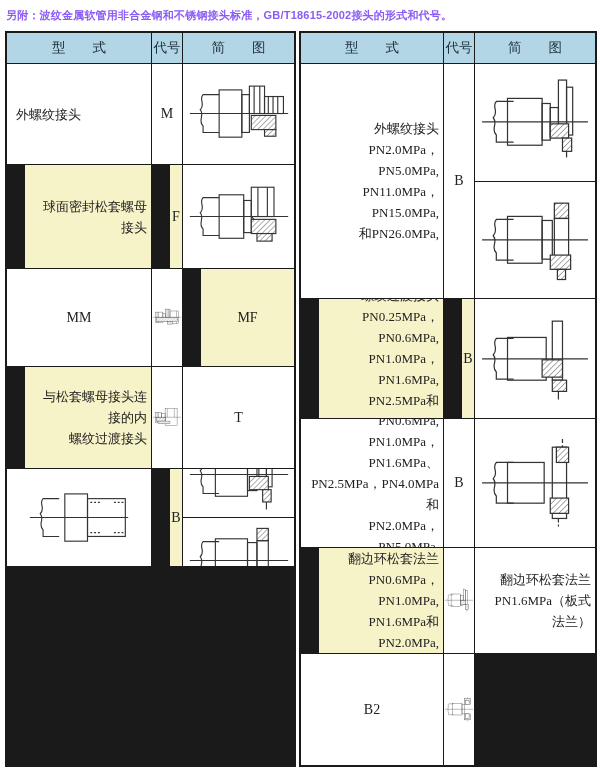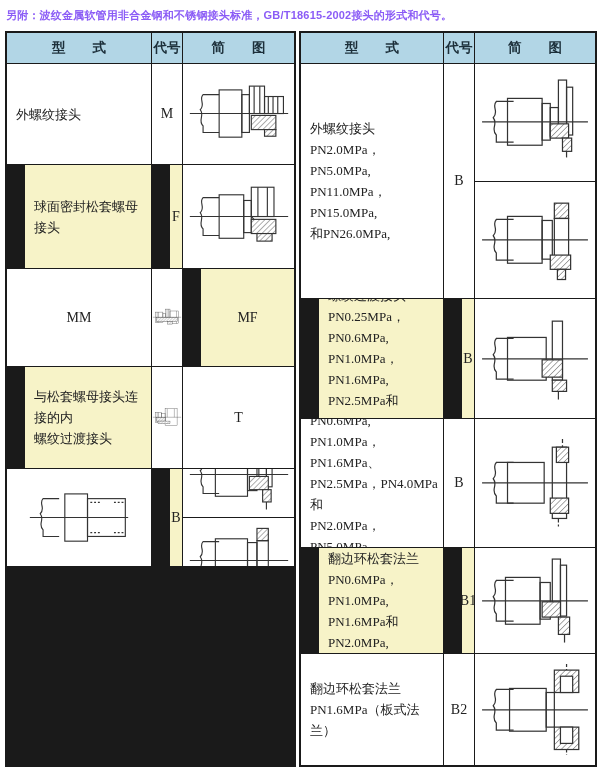--- a/index.html
+++ b/index.html
@@ -7,23 +7,23 @@
        font-family:"Liberation Sans","DejaVu Sans",sans-serif;color:#1a1a1a;}
   .page{padding:6px 3px 0 5px;}
   .title{font-size:11px;font-weight:bold;color:#8b5cf6;margin:2px 0 8px 1px;letter-spacing:.2px;white-space:nowrap;}
   .tables{display:flex;gap:3px;align-items:flex-start;}
   .tbl{display:grid;gap:1px;background:var(--bd,#111);border:2px solid var(--bd,#111);}
   .tbl.left{grid-template-columns:144px 30px 111px;
             grid-template-rows:30px 100px 103px 97px 101px 97px 198px;}
   .tbl.right{grid-template-columns:142px 30px 120px;
              grid-template-rows:30px 234px 119px 128px 105px 111px;}
   .cell{background:#fff;display:flex;align-items:center;overflow:hidden;}
-  .hdr{background:var(--hdr,#b2d6e6);justify-content:center;font-size:13.5px;color:#1c2f3a;font-weight:bold;}
+  .hdr{background:var(--hdr,#b2d6e6);justify-content:center;font-size:13.5px;color:#1c2f3a;}
   .type{padding:4px 4px 4px 9px;font-size:13px;line-height:21px;white-space:pre-line;
-        font-family:"Liberation Serif","DejaVu Serif",serif;color:#222;}
+        font-family:"Liberation Serif","DejaVu Serif",serif;color:#222;text-align:right;}
   .code{justify-content:center;font-family:"Liberation Serif","DejaVu Serif",serif;font-size:14px;color:#222;}
   .diag{justify-content:center;}
   .hl{background:var(--hl,#f7f3c8);margin-left:18px;}
   .split{flex-direction:column;background:var(--bd,#111);gap:1px;align-items:stretch;}
   .split .sub{background:#fff;flex:1;display:flex;align-items:center;justify-content:center;}
   svg.d{stroke:#333;fill:none;stroke-width:1.2px;}
   svg.d .hz{fill:url(#hatch);stroke:#333;}
   .left .diag svg.d{width:104px;}
   .right .diag svg.d{width:112px;}
 </style>
@@ -244,21 +244,20 @@
             <rect class="hz" x="70" y="60" width="18" height="15"></rect>
           <line x1="82" y1="2" x2="82" y2="10" stroke-dasharray="4 2"></line>
             <line x1="78" y1="80" x2="78" y2="88" stroke-dasharray="4 2"></line>
           <use href="#cline"></use>
         </svg>
       </div>
 
       <div class="cell type hl">翻边环松套法兰
 PN0.6MPa，PN1.0MPa,
 PN1.6MPa和PN2.0MPa,</div>
-      <div class="cell code hl">B1</div>
       <div class="cell diag">
         <svg class="d" viewBox="0 0 110 90">
           <use href="#bpipe"></use>
             <rect x="26" y="22" width="34" height="46"></rect>
             <rect x="60" y="27" width="10" height="36"></rect>
           <rect x="72" y="4" width="8" height="56"></rect>
             <rect x="80" y="10" width="6" height="50"></rect>
           <rect class="hz" x="62" y="46" width="18" height="15"></rect>
             <rect class="hz" x="78" y="61" width="11" height="17"></rect>
           <line x1="84" y1="78" x2="84" y2="86"></line>

